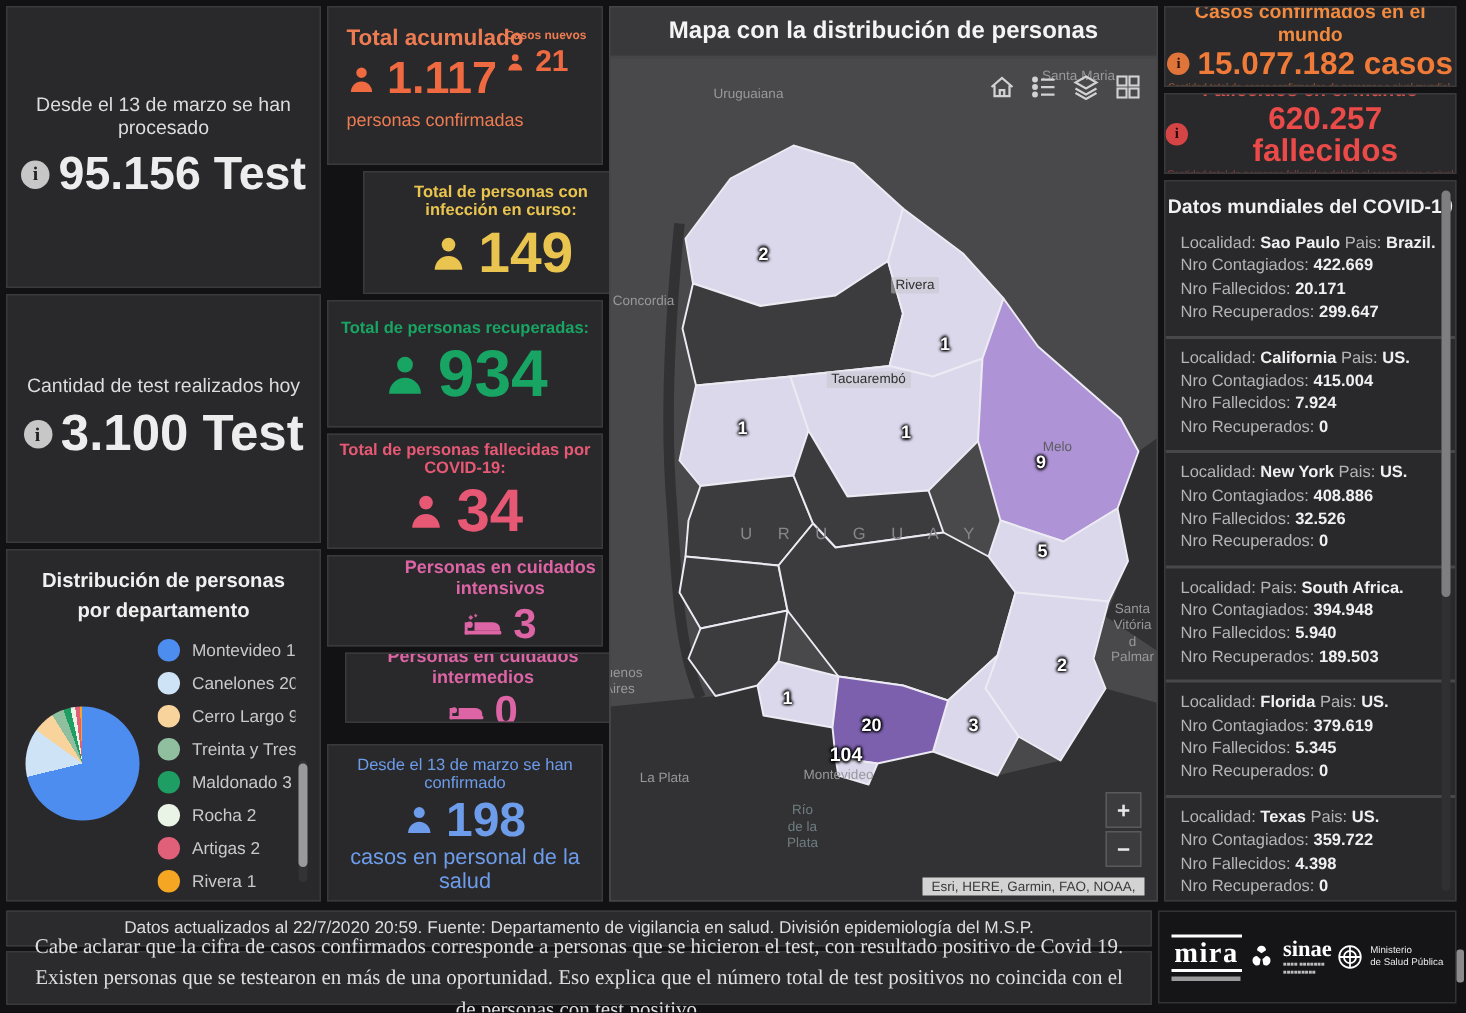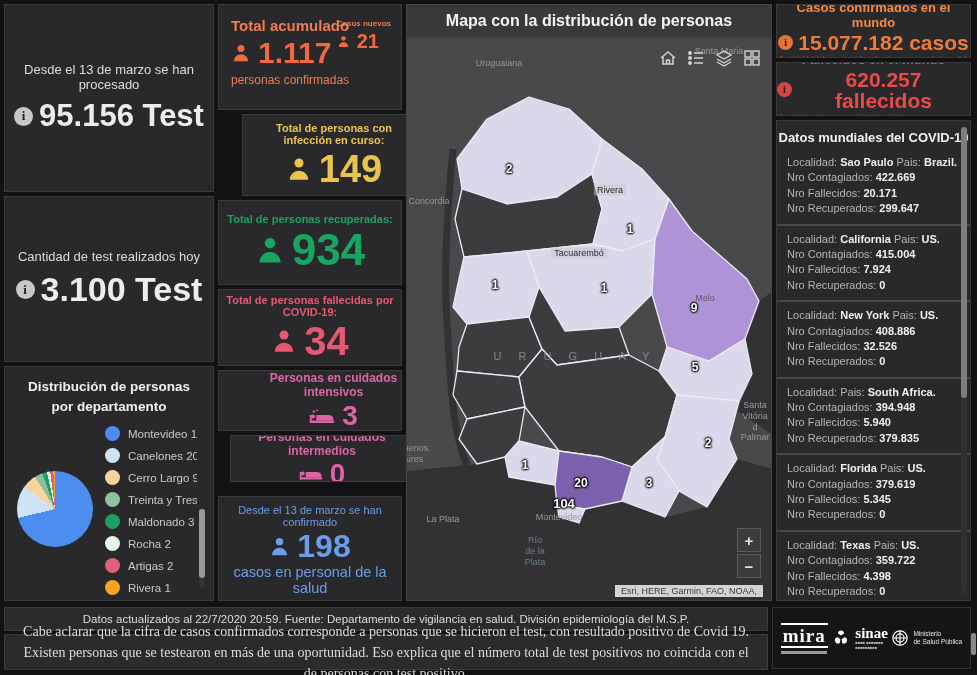--- a/index.html
+++ b/index.html
@@ -387,21 +387,21 @@
         <div class="world-entry">
           <div>Localidad: <b>New York</b> Pais: <b>US.</b></div>
           <div>Nro Contagiados: <b>408.886</b></div>
           <div>Nro Fallecidos: <b>32.526</b></div>
           <div>Nro Recuperados: <b>0</b></div>
         </div>
         <div class="world-entry">
           <div>Localidad: <b></b> Pais: <b>South Africa.</b></div>
           <div>Nro Contagiados: <b>394.948</b></div>
           <div>Nro Fallecidos: <b>5.940</b></div>
-          <div>Nro Recuperados: <b>379.835</b></div>
+          <div>Nro Recuperados: <b>189.503</b></div>
         </div>
         <div class="world-entry">
           <div>Localidad: <b>Florida</b> Pais: <b>US.</b></div>
           <div>Nro Contagiados: <b>379.619</b></div>
           <div>Nro Fallecidos: <b>5.345</b></div>
           <div>Nro Recuperados: <b>0</b></div>
         </div>
         <div class="world-entry">
           <div>Localidad: <b>Texas</b> Pais: <b>US.</b></div>
           <div>Nro Contagiados: <b>359.722</b></div>

